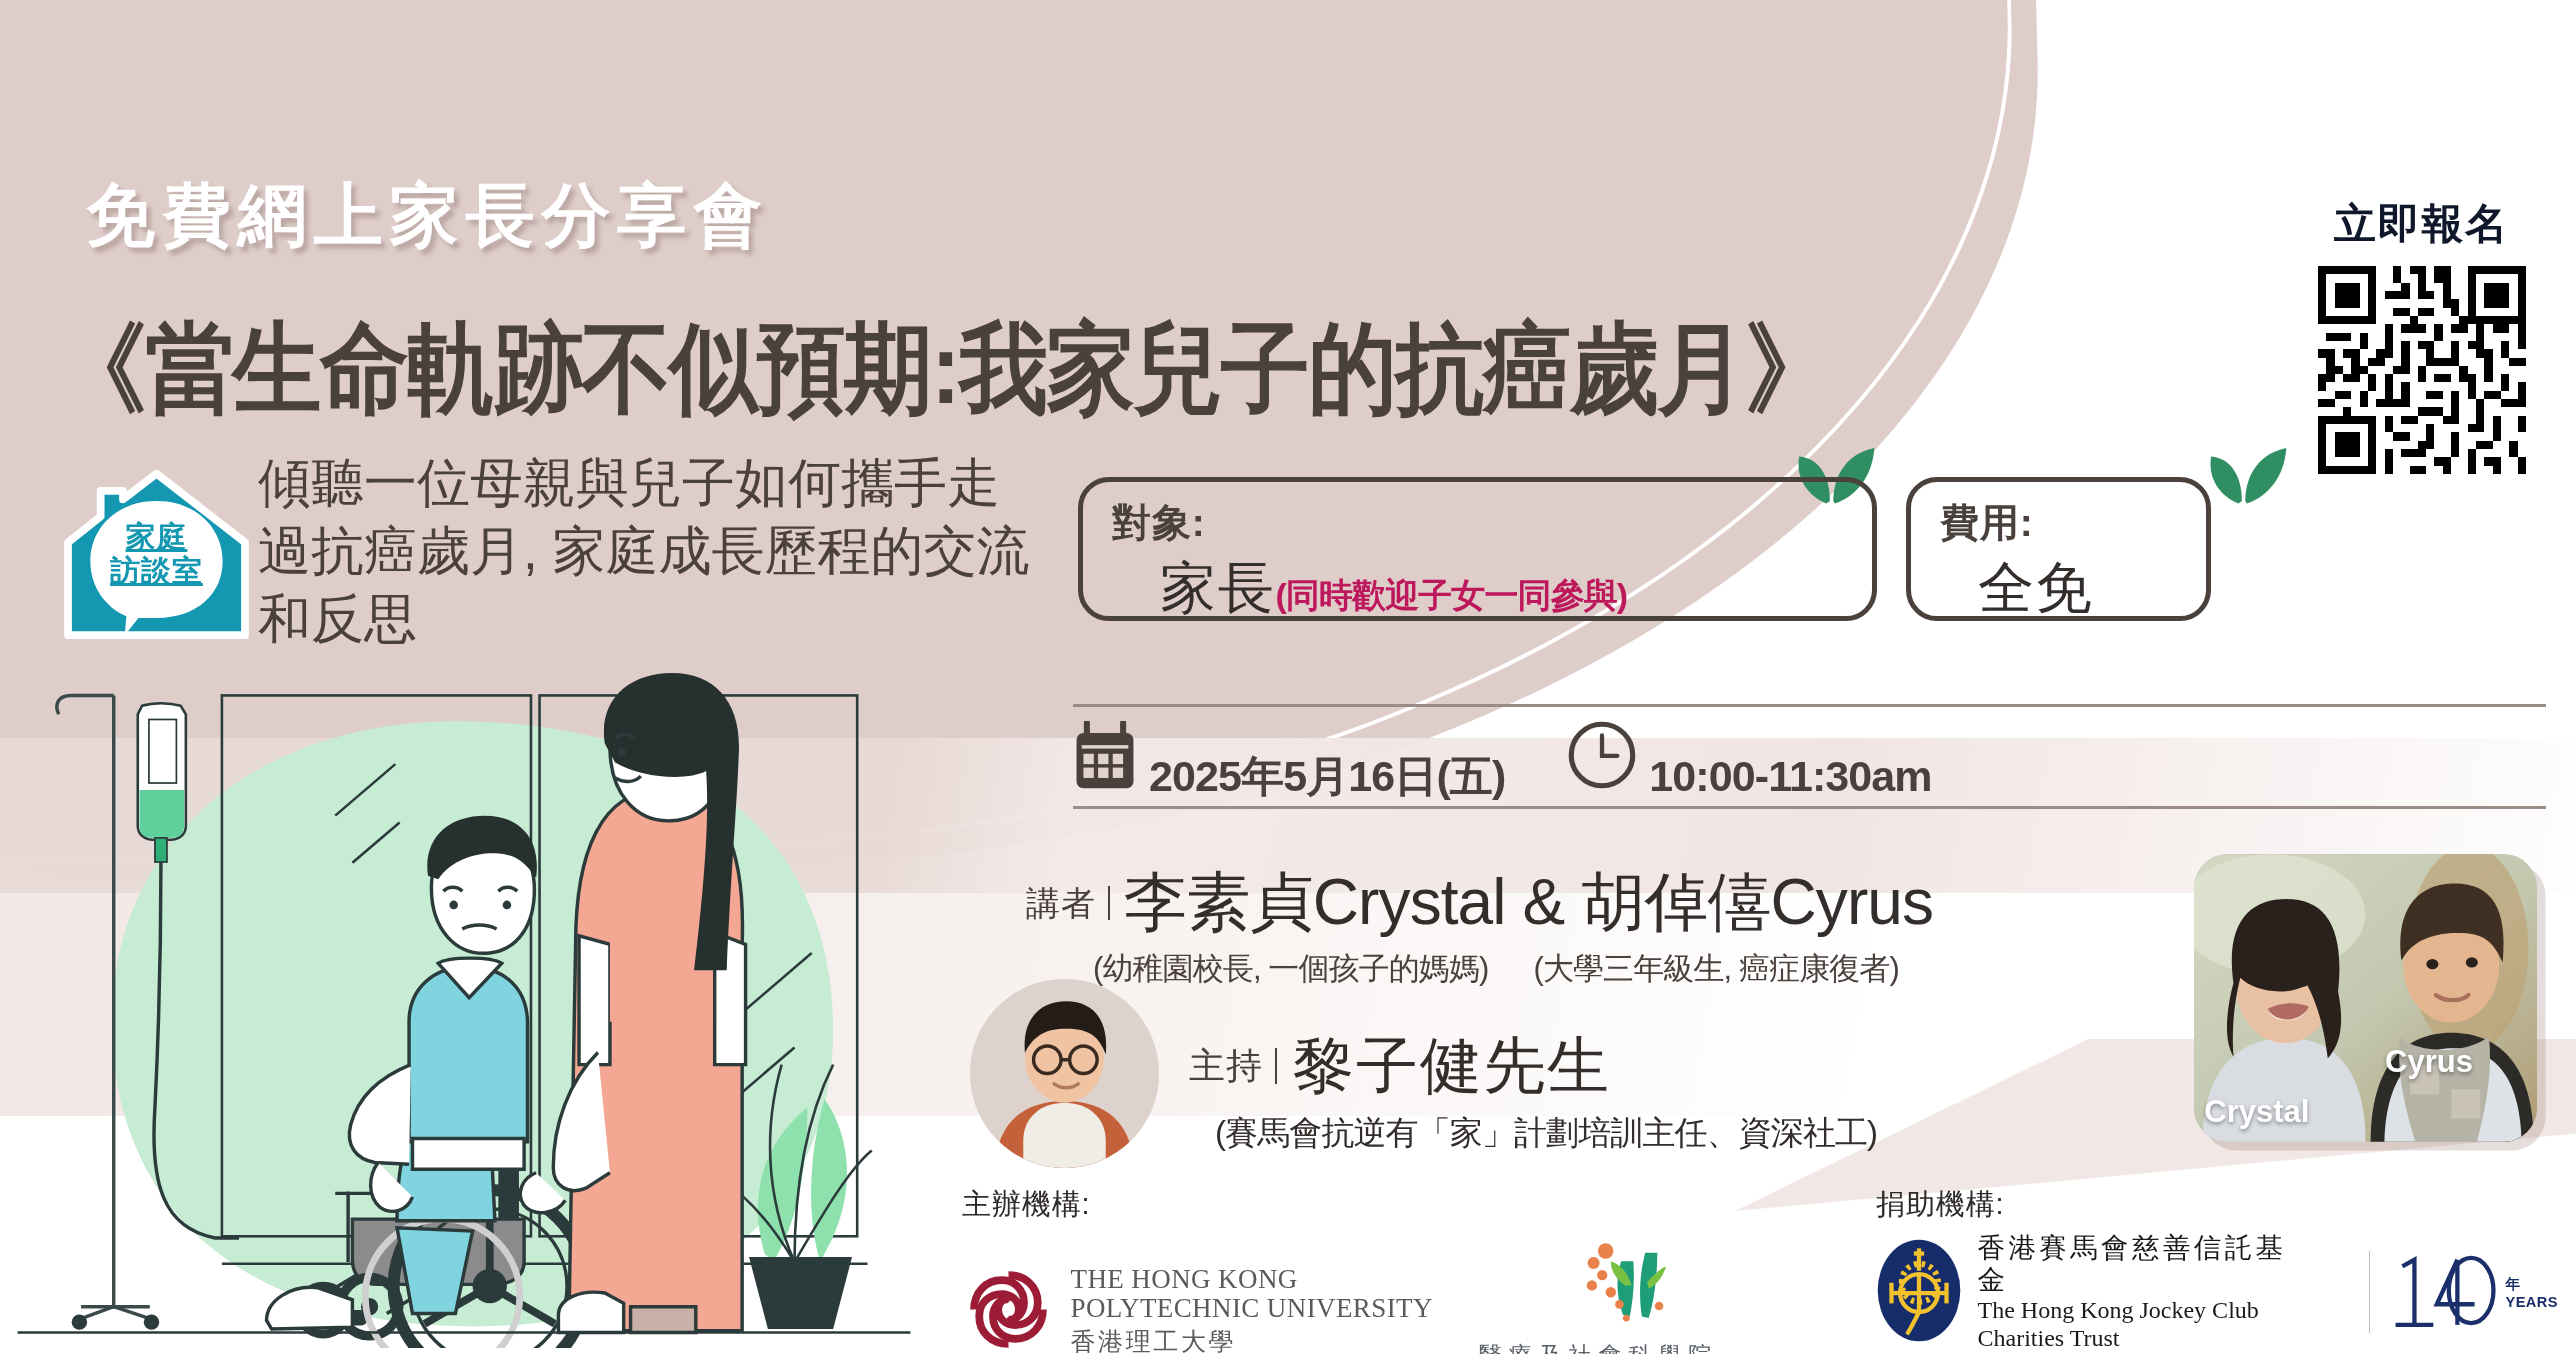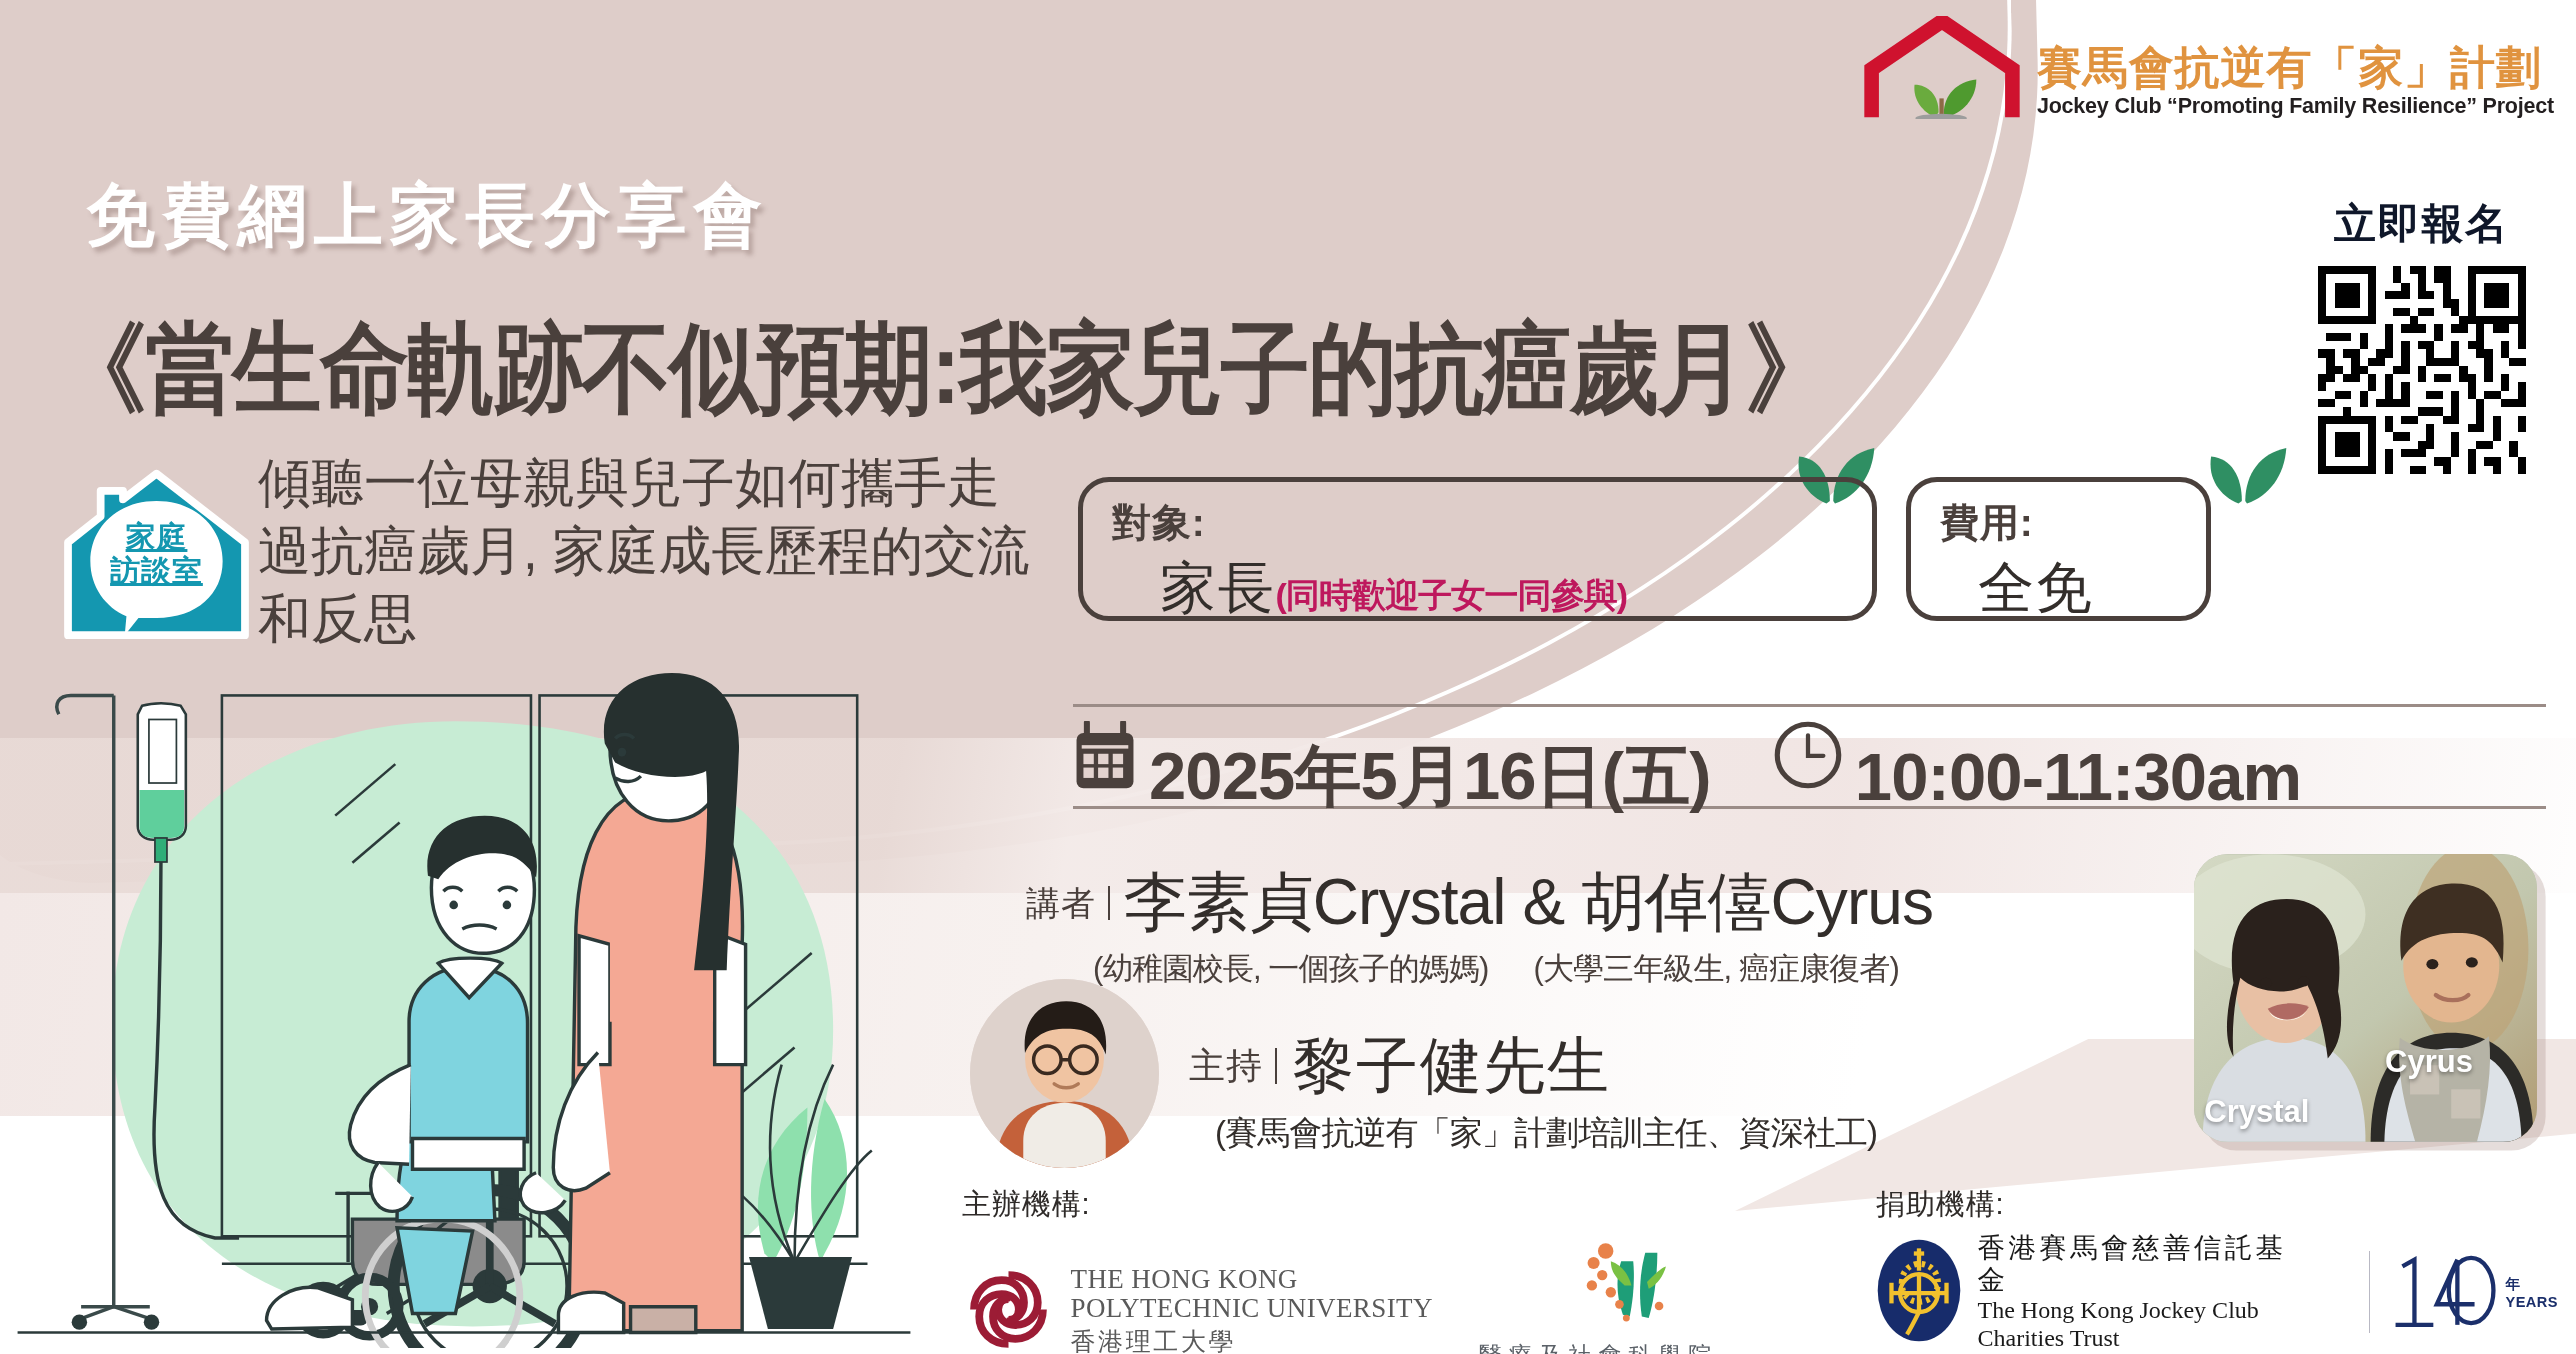--- a/index.html
+++ b/index.html
@@ -151,21 +151,21 @@
   .sprout-a { left: 1782px; top: 422px; }
   .sprout-b { left: 2194px; top: 422px; }
 
   .datetime {
     position: absolute; left: 1073px; top: 704px;
     width: 1473px; height: 105px;
     display: flex; align-items: center;
     border-top: 3.4px solid #9b8c87; border-bottom: 3.4px solid #9b8c87;
   }
   .dt-item { display: flex; align-items: center; gap: 12px; }
-  .dt-text { font-size: 67px; color: #4a403c; font-weight: bold; letter-spacing: -0.9px; white-space: nowrap; margin-top: 40px; }
+  .dt-text { font-size: 43px; color: #4a403c; font-weight: bold; letter-spacing: -0.9px; white-space: nowrap; margin-top: 40px; }
   .dt-sep { width: 62px; }
 
   .speakers {
     position: absolute; left: 1026px; top: 859px; width: 1133px;
   }
   .spk-row { display: flex; align-items: center; }
   .spk-role {
     font-size: 34px; color: #4a403c; letter-spacing: 0.9px;
     border-right: 2.6px solid #4a403c; padding-right: 12px; margin-right: 13.7px;
     line-height: 1;
@@ -232,36 +232,20 @@
 <div id="poster">
 
   <div class="bg-base"></div>
   <div class="bg-blob"></div>
   <div class="bg-stripe"></div>
   <div class="bg-lower"></div>
   <div class="bg-lower2"></div>
   <div class="bg-white-bottom"></div>
   <div class="bg-pink-wedge"></div>
 
-  <div class="logo-wrap">
-    <div class="logo-house">
-      <svg width="172" height="103" viewBox="0 0 200 120">
-        <path d="M18 118 L18 62 L100 6 L182 62 L182 118" fill="none" stroke="#cf122e" stroke-width="17" stroke-linejoin="miter"></path>
-
-        <path d="M92 118 C78 112 66 98 68 80 C84 80 96 92 96 112 Z" fill="#6aab3e"></path>
-        <path d="M102 114 C102 92 118 76 140 74 C140 96 124 114 104 118 Z" fill="#4f9a2f"></path>
-        <rect x="97" y="96" width="5" height="24" fill="#8d6b46"></rect>
-        <ellipse cx="99" cy="119" rx="30" ry="5" fill="#9d9d9d"></ellipse>
-      </svg>
-    </div>
-    <div>
-      <div class="logo-text-zh">賽馬會抗逆有「家」計劃</div>
-      <div class="logo-text-en">Jockey Club “Promoting Family Resilience” Project</div>
-    </div>
-  </div>
 
   <div class="kicker">免費網上家長分享會</div>
 
   <div class="headline">《當生命軌跡不似預期:我家兒子的抗癌歲月》</div>
 
   <div class="house-badge">
     <svg width="215" height="189" viewBox="0 0 250 220" style="position:absolute;left:0;top:0">
       <path d="M22 212 L22 104 L60 74 L60 44 L86 44 L86 54 L125 24 L228 104 L228 212 Z" fill="#1497b0" stroke="#ffffff" stroke-width="9" stroke-linejoin="round"></path>
       <path d="M125 56 C172 56 202 88 202 126 C202 164 172 192 125 192 L104 192 L88 212 L90 190 C66 180 48 156 48 126 C48 88 78 56 125 56 Z" fill="#ffffff"></path>
     </svg>

